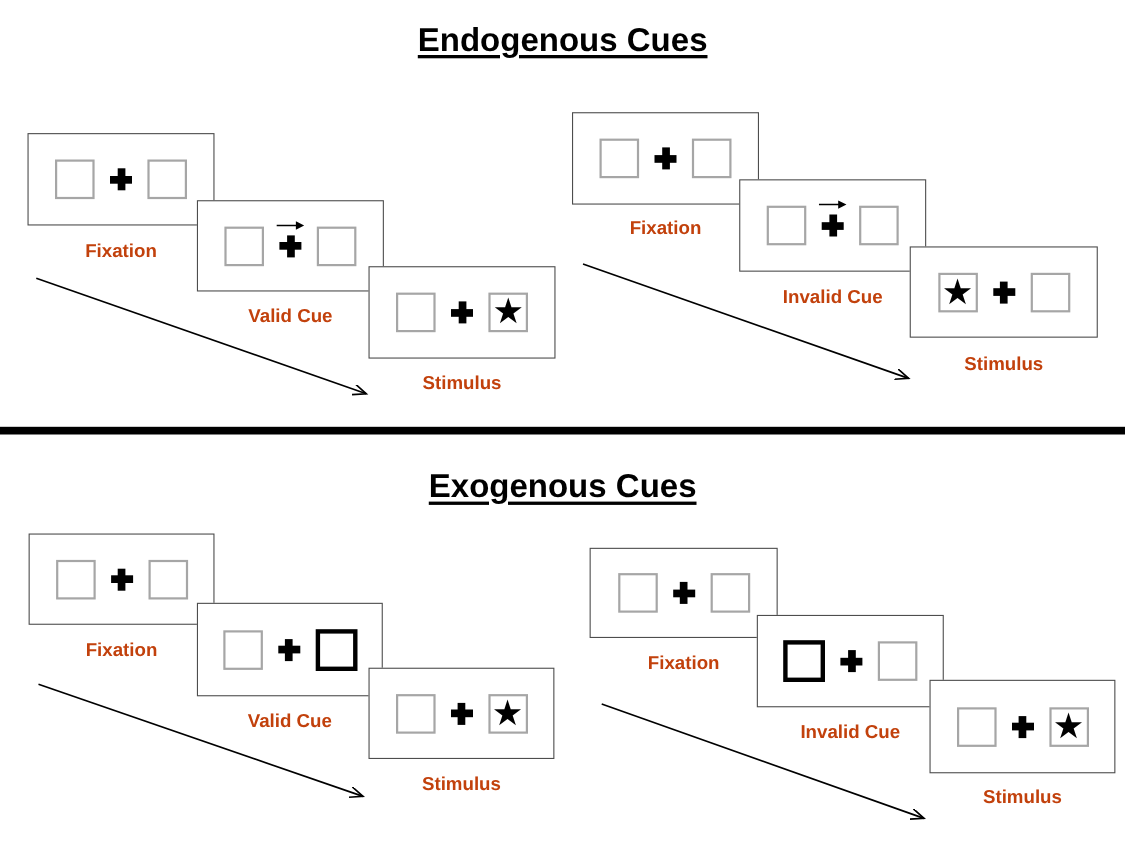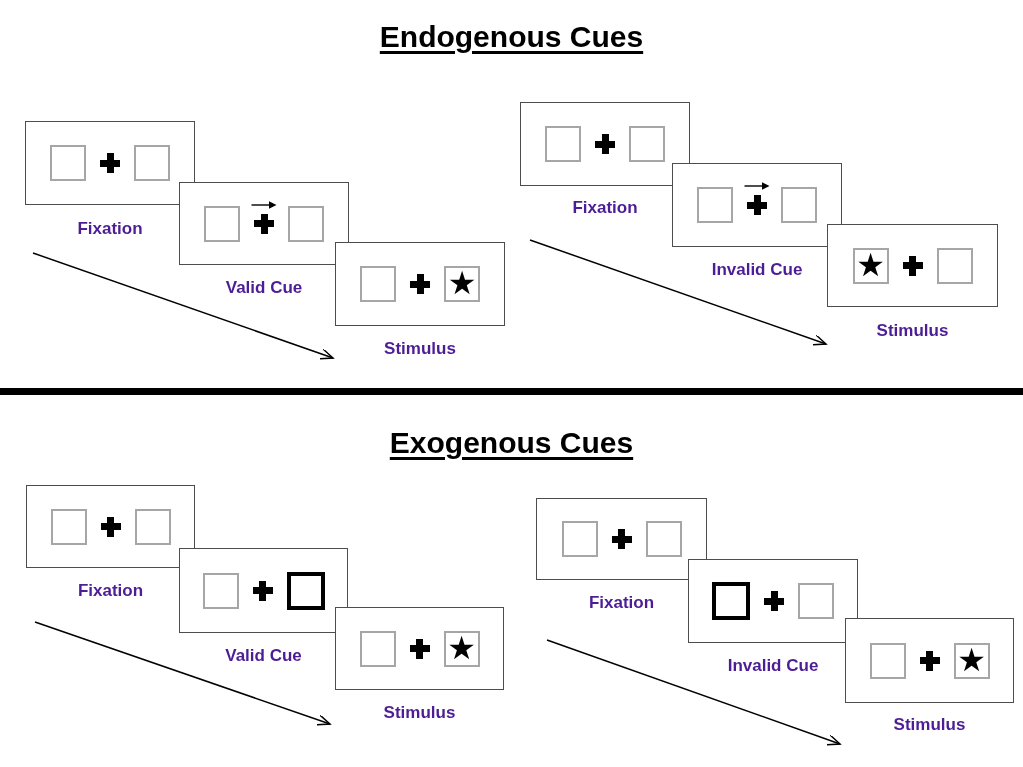--- a/index.html
+++ b/index.html
@@ -22,21 +22,21 @@
     width:36px;height:36px;border:2px solid #a6a6a6;box-sizing:border-box;background:#fff;
     display:flex;align-items:center;justify-content:center;flex:0 0 auto;
   }
   .box.hl{width:38px;height:38px;border:4px solid #000;}
   .star{font-size:32px;line-height:1;color:#000;transform:translateY(-1px);}
   .cross{position:relative;width:20px;height:20px;flex:0 0 auto;}
   .cross::before{content:"";position:absolute;top:6.5px;left:0;width:20px;height:7px;background:#000;}
   .cross::after{content:"";position:absolute;left:6.5px;top:0;width:7px;height:20px;background:#000;}
   .cuearrow{position:absolute;left:50%;top:-14px;transform:translateX(-50%);width:26px;height:10px;}
   .plabel{
-    position:absolute;text-align:center;font-weight:bold;font-size:17px;line-height:19px;color:#4c1d95;
+    position:absolute;text-align:center;font-weight:bold;font-size:17px;line-height:19px;color:#c2410c;
     white-space:nowrap;
   }
 </style>
 </head>
 <body>
 
 <div id="canvas">
 
   <svg class="overlay" width="1023" height="767" viewBox="0 0 1023 767">
     <defs>

